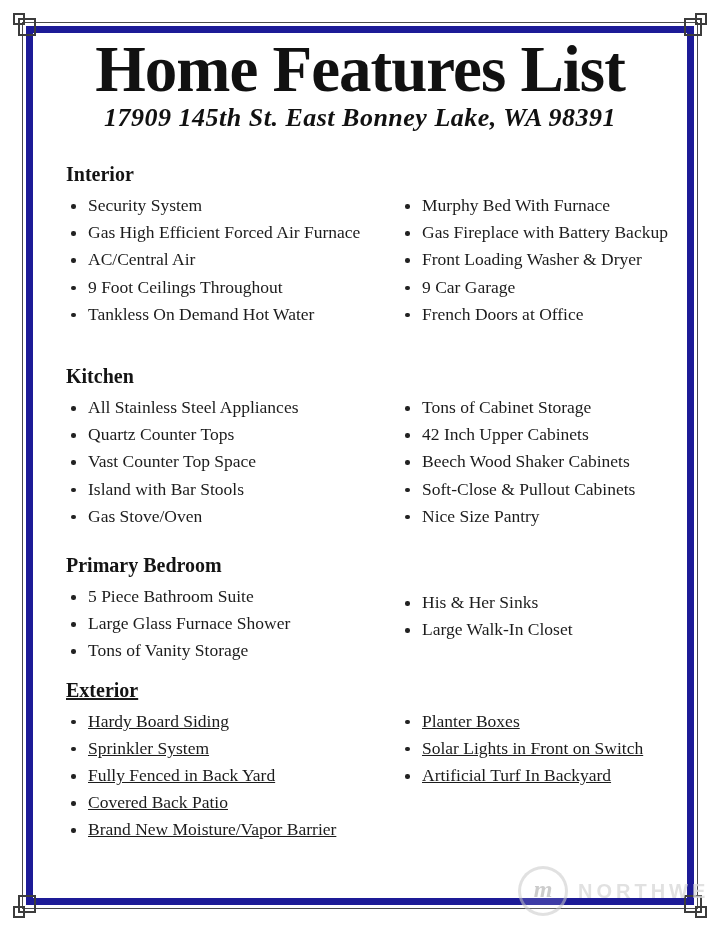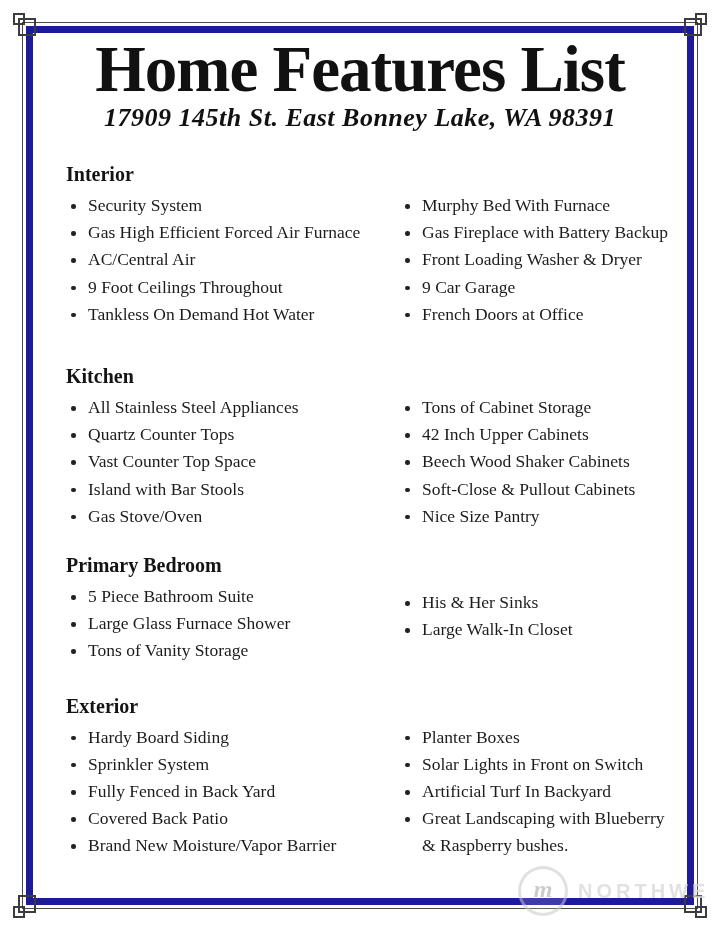--- a/index.html
+++ b/index.html
@@ -53,21 +53,21 @@
     font-weight:700; font-style:italic;
     text-align:center;
     letter-spacing:0.5px;
     color:#111;
   }
 
   section { padding-left:33px; padding-right:8px; }
   .sec-interior { margin-top:26px; }
   .sec-kitchen  { margin-top:33px; }
   .sec-primary  { margin-top:20px; }
-  .sec-exterior { margin-top:26px; }
+  .sec-exterior { margin-top:10px;text-decoration:underline; }
 
   h2 {
     margin:0;
     font-size:20px; line-height:30px;
     font-weight:700;
     color:#141414;
   }
 
   .cols { display:flex; margin-top:3px; }
   ul.feature-col { list-style:none; margin:0; padding:0; }
@@ -204,21 +204,20 @@
         <li class="feature-item">Hardy Board Siding</li>
         <li class="feature-item">Sprinkler System</li>
         <li class="feature-item">Fully Fenced in Back Yard</li>
         <li class="feature-item">Covered Back Patio</li>
         <li class="feature-item">Brand New Moisture/Vapor Barrier</li>
       </ul>
       <ul class="feature-col right">
         <li class="feature-item">Planter Boxes</li>
         <li class="feature-item">Solar Lights in Front on Switch</li>
         <li class="feature-item">Artificial Turf In Backyard</li>
-        <li class="feature-item">Great Landscaping with Blueberry &amp; Raspberry bushes.</li>
       </ul>
     </div>
   </section>
 
 </div>
 
 <div class="watermark">
   <div class="wm-circle">
     <span class="wm-glyph">m</span>
   </div>

